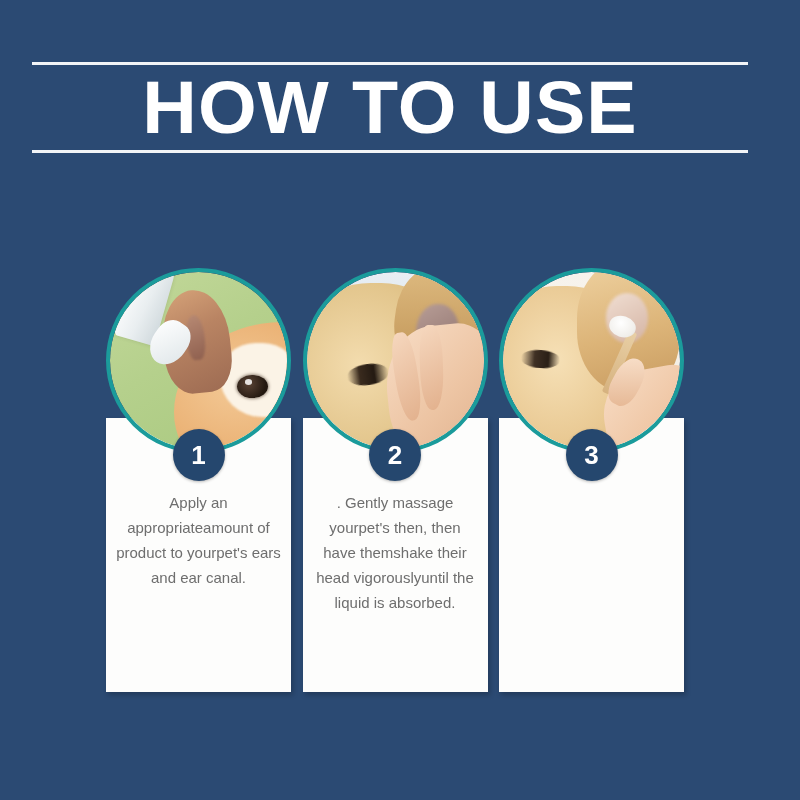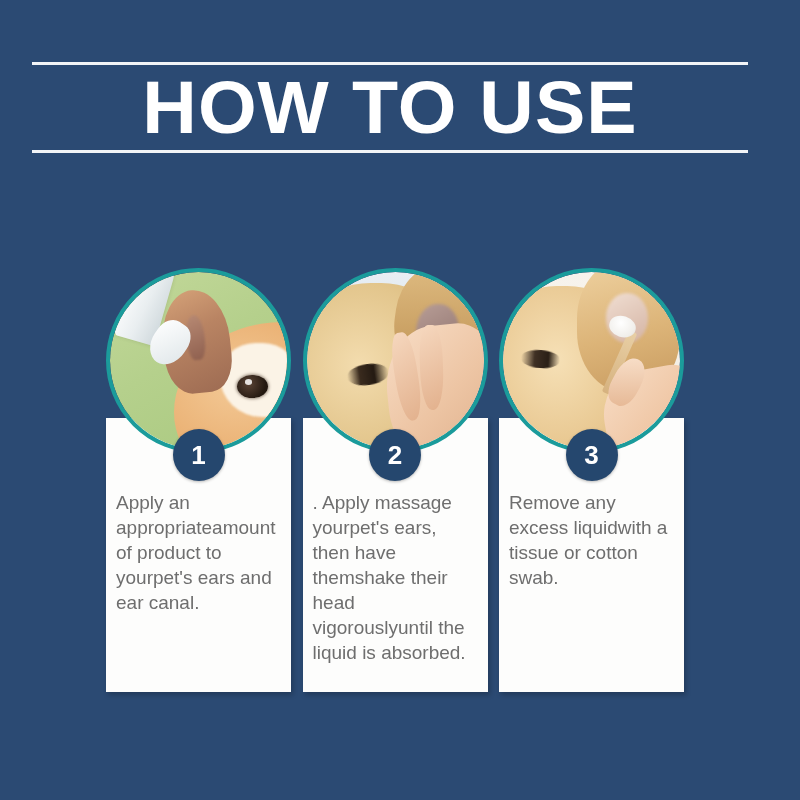--- a/index.html
+++ b/index.html
@@ -307,22 +307,23 @@
     z-index: 3;
     box-shadow: 0 1px 3px rgba(0,0,0,0.28);
   }
 
   
   .step-text {
     position: absolute;
     left: 10px;
     top: 222px;
     width: 165px;
+    text-align: center;
     color: #6e6e6e;
-    font-size: 19px;
+    font-size: 15px;
     line-height: 25px;
     z-index: 3;
   }
 </style>
 </head>
 <body>
 
 <div class="header">
   <div class="rule rule-top"></div>
   <div class="page-title">HOW TO USE</div>
@@ -358,35 +359,34 @@
         <div class="p2-head"></div>
         <div class="p2-earfur"></div>
         <div class="p2-earinner"></div>
         <div class="p2-eye"></div>
         <div class="p2-hand"></div>
         <div class="p2-finger1"></div>
         <div class="p2-finger2"></div>
       </div>
     </div>
     <div class="step-badge">2</div>
-    <div class="step-text">. Apply massage yourpet's ears, then have themshake their head vigorouslyuntil the liquid is absorbed.</div>
+    <div class="step-text">. Gently massage yourpet's then, then have themshake their head vigorouslyuntil the liquid is absorbed.</div>
   </div>
 
   <div class="step">
     <div class="step-card"></div>
     <div class="step-photo">
       <div class="photo-inner">
         <div class="p3-bg"></div>
         <div class="p3-head"></div>
         <div class="p3-earfur"></div>
         <div class="p3-earcanal"></div>
         <div class="p3-eye"></div>
         <div class="p3-swab-stick"></div>
         <div class="p3-hand"></div>
         <div class="p3-thumb"></div>
         <div class="p3-swab-tip"></div>
       </div>
     </div>
     <div class="step-badge">3</div>
-    <div class="step-text">Remove any excess liquidwith a tissue or cotton swab.</div>
   </div>
 
 </div>
 
 </body></html>

